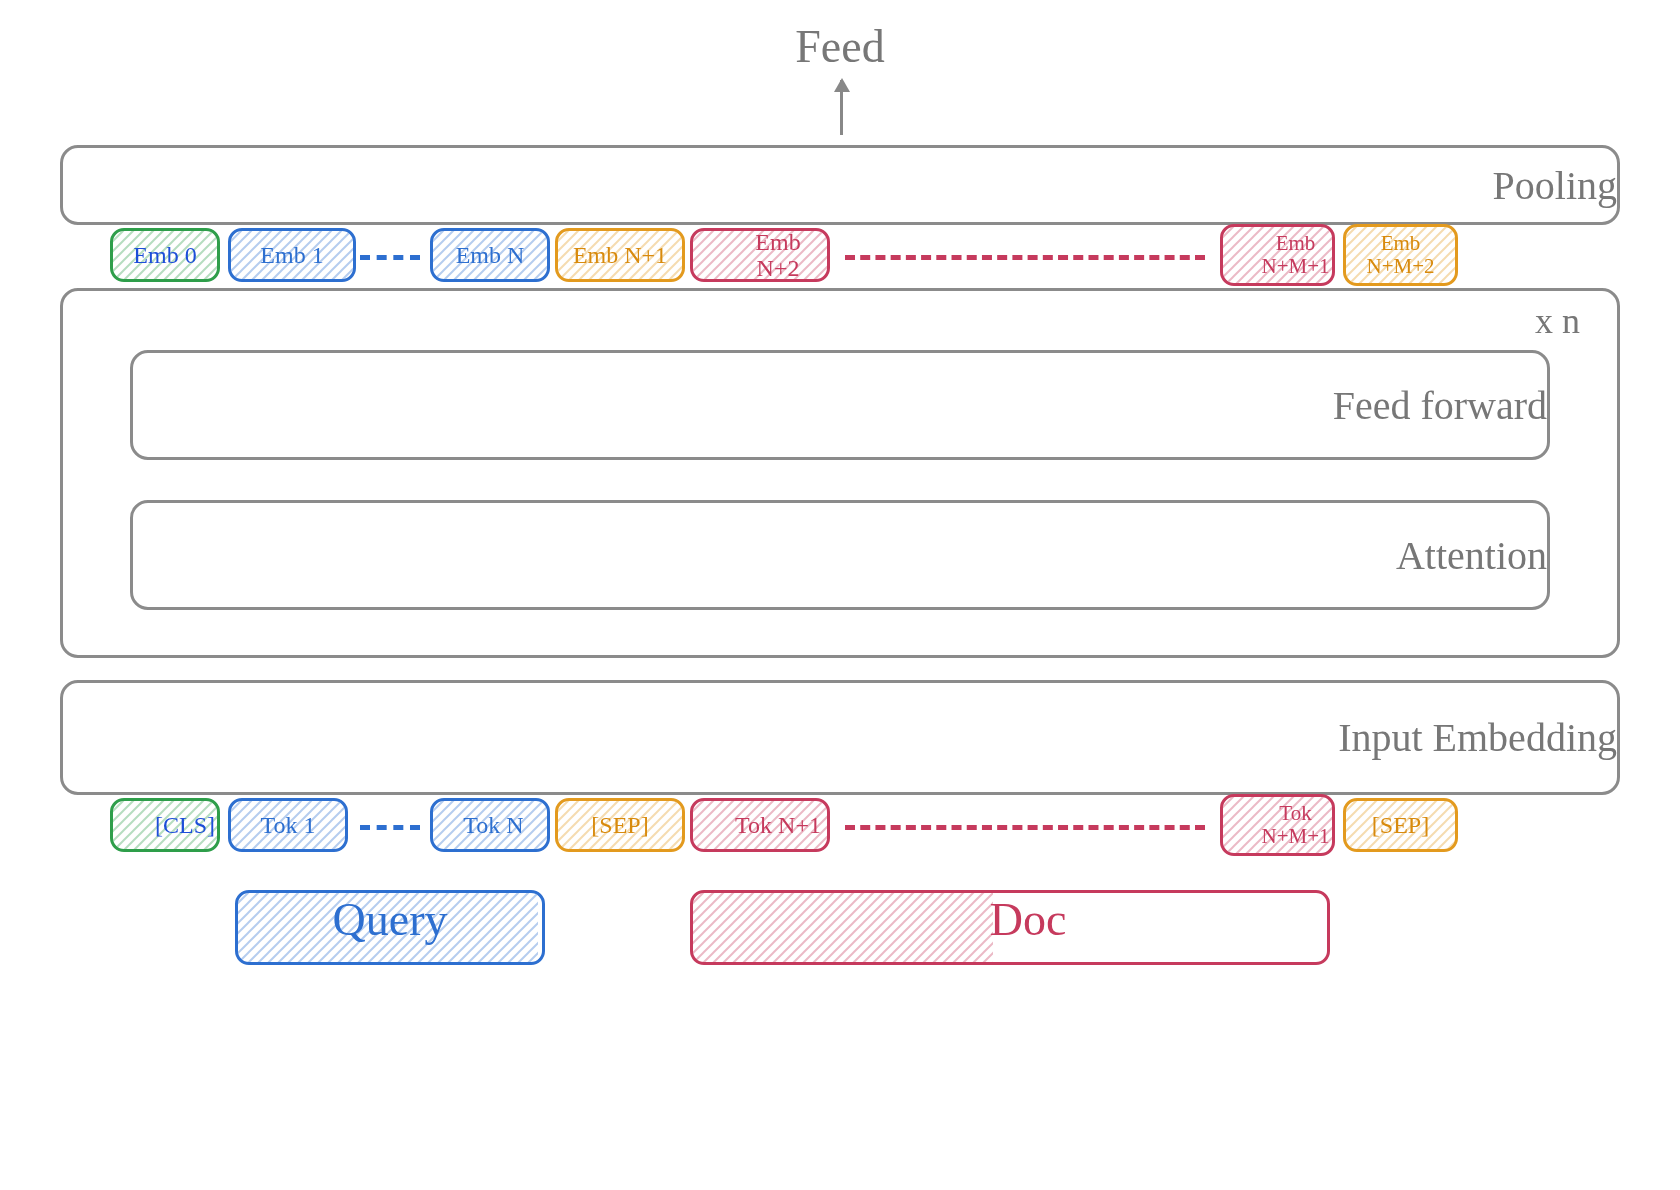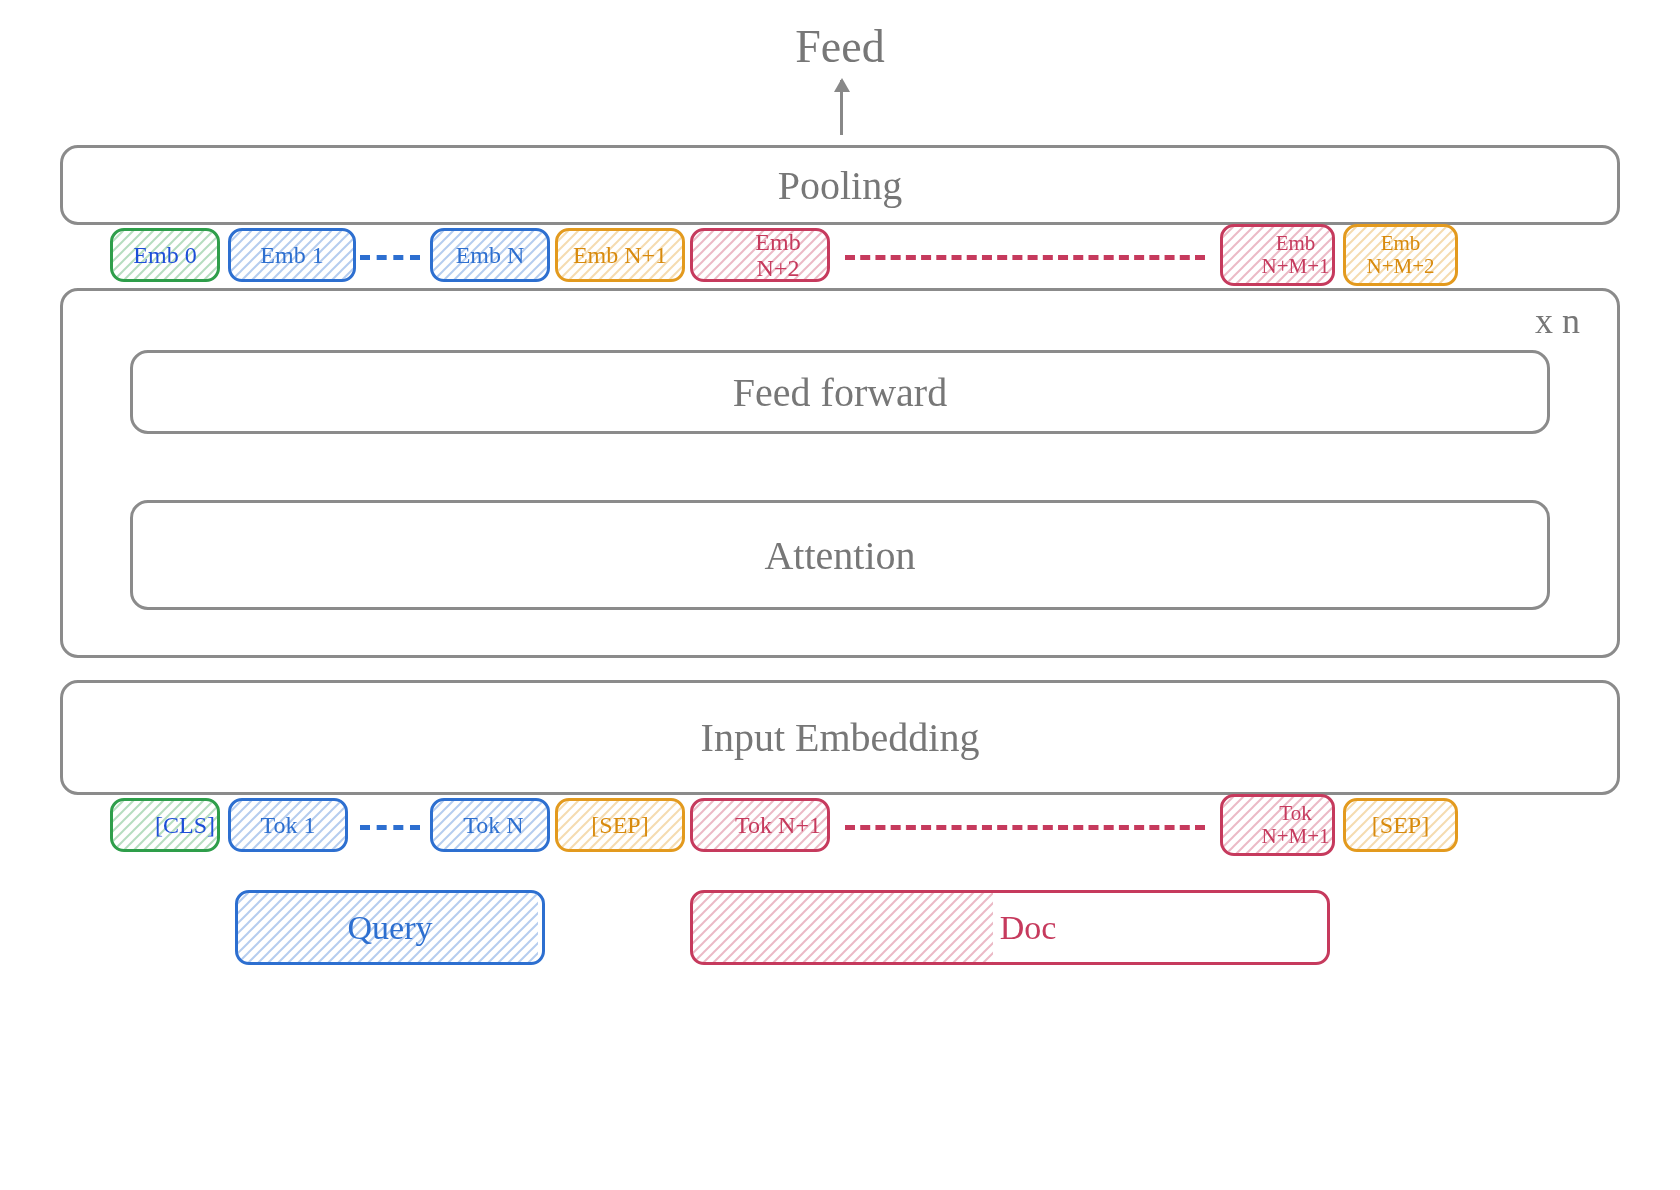--- a/index.html
+++ b/index.html
@@ -17,21 +17,21 @@
     height: 100%;
   }
 
   
   .block {
     border: 3px solid #8b8b8b;
     border-radius: 18px;
     background: #fff;
     display: flex;
     align-items: center;
-    justify-content: center;
+    justify-content: flex-end;
     font-size: 40px;
     color: #777;
     position: absolute;
   }
   .token {
     border-width: 3px;
     border-style: solid;
     border-radius: 14px;
     display: flex;
     align-items: center;
@@ -89,23 +89,22 @@
     font-size: 36px;
     color: #777;
   }
 
   .group-box {
     border-width: 3px;
     border-style: solid;
     border-radius: 14px;
     position: absolute;
     display: flex;
-    align-items: center;
     justify-content: center;
-    font-size: 34px;
+    font-size: 46px;
     overflow: hidden;
   }
   .group-box .label { position: relative; z-index: 2; }
 
 </style>
 </head>
 <body>
 
 <div class="container">
 
@@ -179,21 +178,21 @@
     <svg class="hatch">
         <rect width="100%" height="100%" fill="url(#ho1)"></rect>
       </svg>
     <span class="label" style="white-space:pre-line;">Emb
 N+M+2</span>
   </div>
 
   <div class="block" style="left:0; right:0; top:268px; height:370px;"></div>
   <div class="xn-label" style="right:40px; top:280px;">x n</div>
 
-  <div class="block" style="left:70px; right:70px; top:330px; height:84px;">
+  <div class="block" style="left:70px; right:70px; top:330px; height:110px;">
     <span>Feed forward</span>
   </div>
 
   <div class="block" style="left:70px; right:70px; top:480px; height:110px;">
     <span>Attention</span>
   </div>
 
   <div class="block" style="left:0; right:0; top:660px; height:115px;">
     <span>Input Embedding</span>
   </div>

